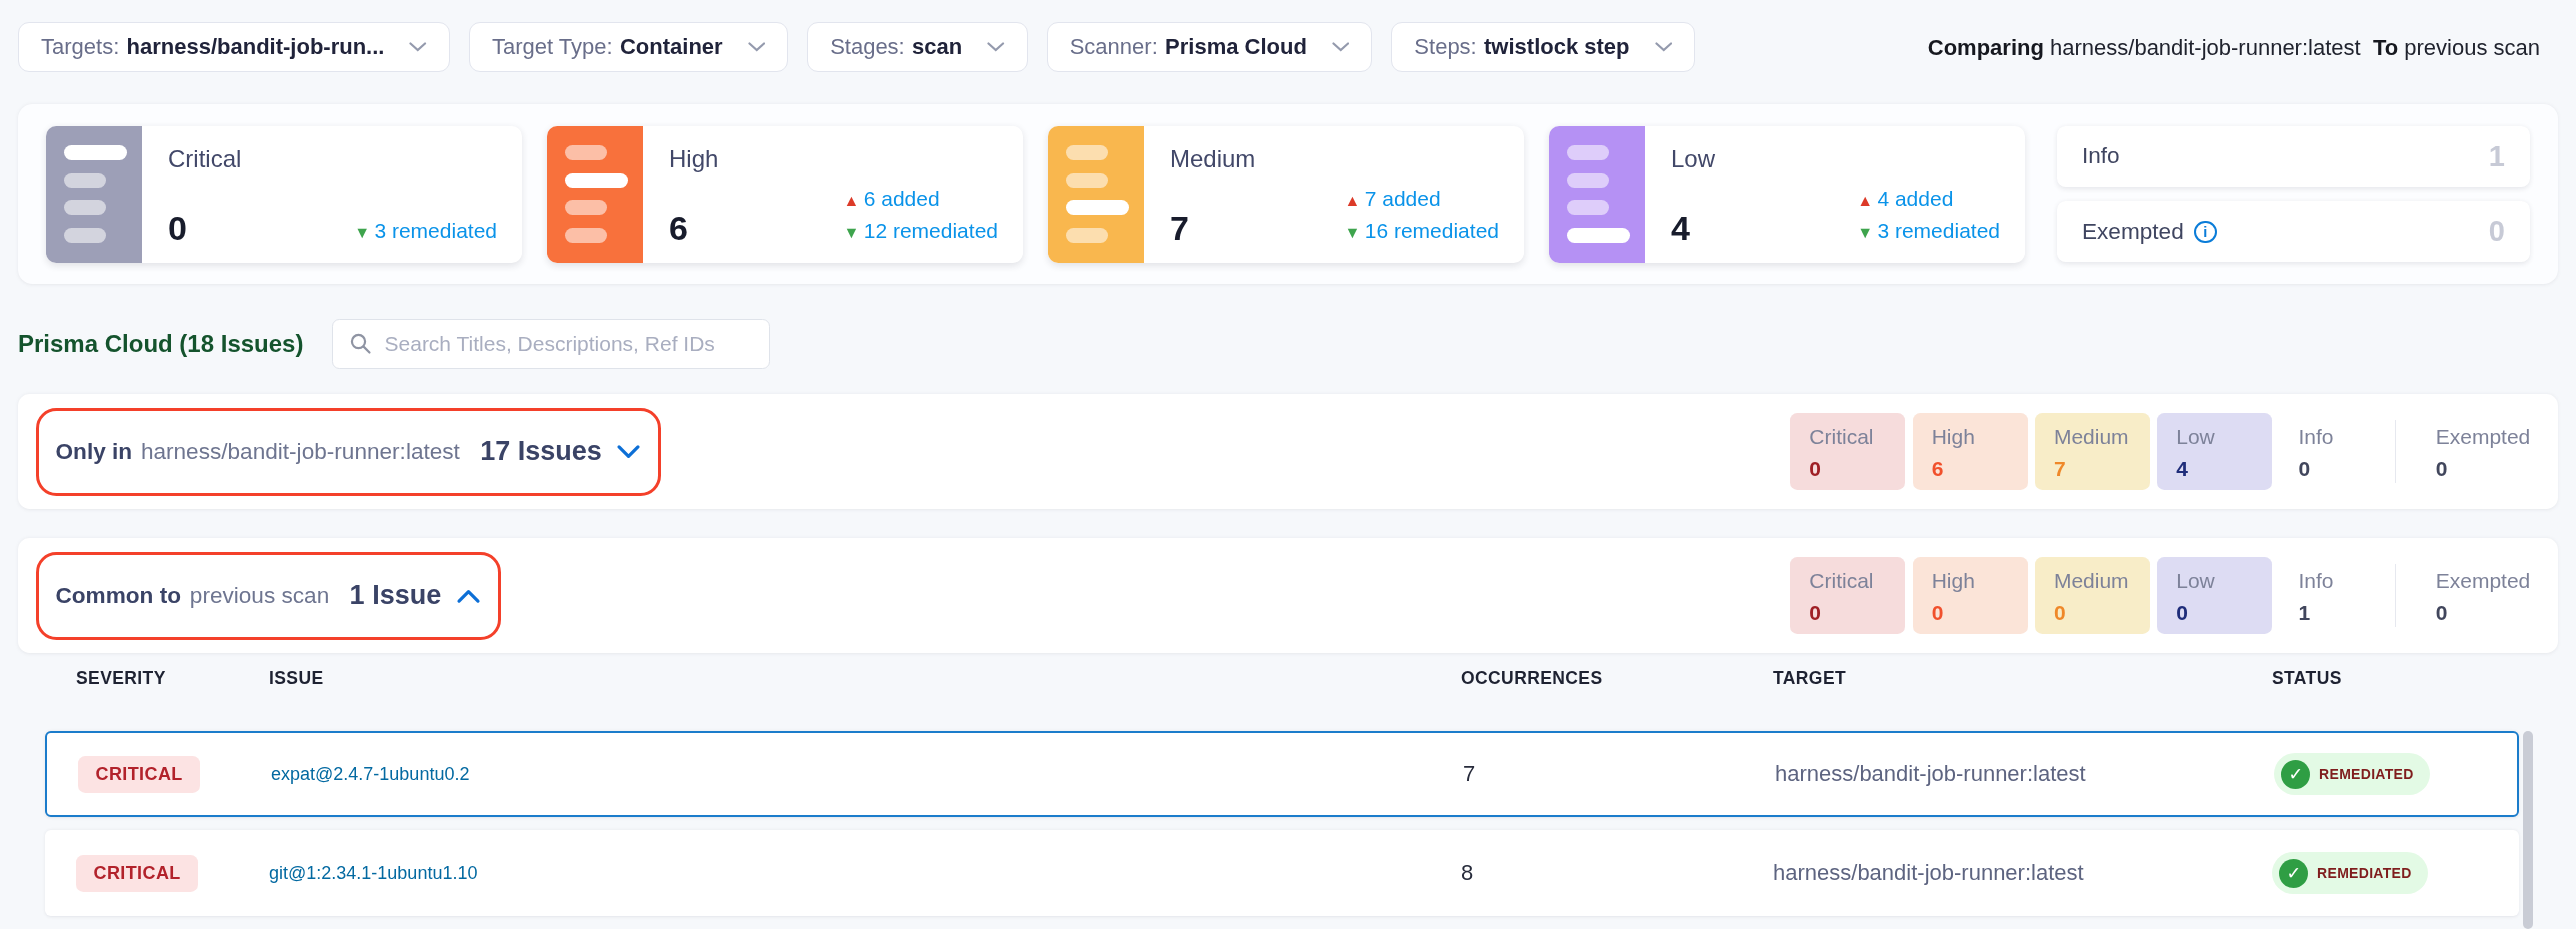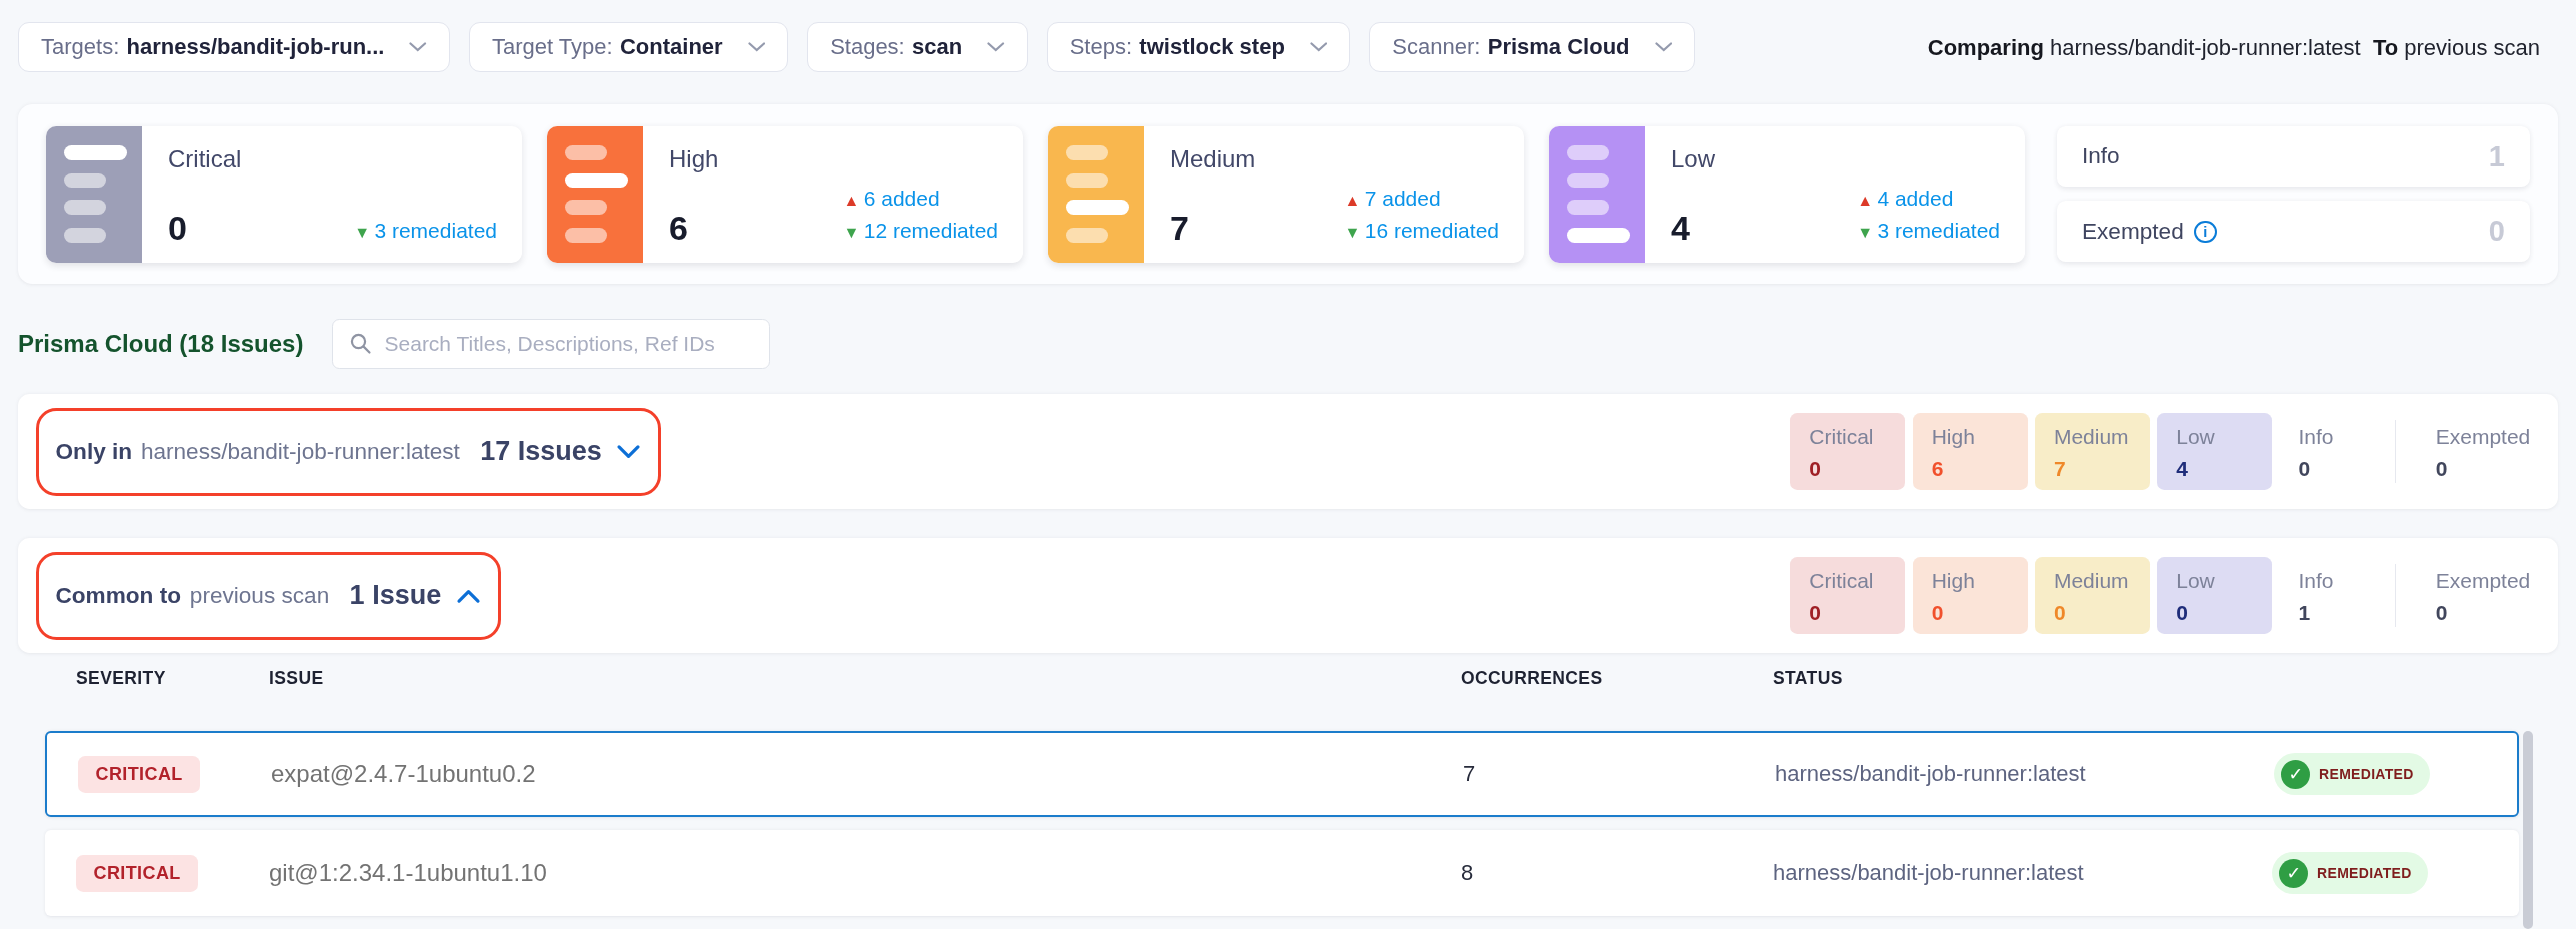--- a/index.html
+++ b/index.html
@@ -86,21 +86,21 @@
   .tbl-grid { display:grid; grid-template-columns:193px 1192px 312px 499px auto; align-items:center; padding-left:31px; }
   .tbl-header { position:absolute; top:668px; left:45px; width:2474px; }
   .tbl-header .th { font-size:17.5px; font-weight:bold; color:#1e2232; letter-spacing:0.4px; }
   .tbl-row { position:absolute; left:45px; width:2474px; height:86px; background:#fff; border-radius:5.8px;
     box-shadow:0 0.7px 2.9px rgba(96,97,112,.12); cursor:pointer; }
   .row-1 { top:731px; border:2.2px solid #1b7ccb; }
   .row-2 { top:830px; }
   .tbl-row .tbl-grid { height:100%; }
   .sev-pill { display:inline-block; background:#fce3e3; color:#b2222b; font-size:18px; font-weight:bold;
     letter-spacing:0.4px; padding:8px 17.5px; border-radius:7.3px; }
-  .cell-issue { font-size:24px; color:#737373; }
+  .cell-issue { font-size:18px; color:#0369a1; }
   .cell-occ { font-size:22px; color:#272b3b; }
   .cell-target { font-size:22px; color:#5d6480; }
   .status-pill { display:inline-flex; align-items:center; gap:8.8px; background:#e3fae5;
     border-radius:22px; padding:6.6px 16px 6.6px 7.3px; }
   .status-check { width:29px; height:29px; border-radius:50%; background:#2f9e44; color:#fff;
     display:flex; align-items:center; justify-content:center; font-size:17.5px; font-weight:bold; }
   .status-text { font-size:14px; font-weight:bold; color:#7f1d1d; letter-spacing:0.3px; }
 
   .v-scrollbar { position:absolute; left:2523px; top:731px; width:9.5px; height:198px;
     background:#c9ccd5; border-radius:5.1px; cursor:grab; }
@@ -126,29 +126,29 @@
         </svg>
     </div>
     <div class="filter-btn">
       <span class="f-label">Stages:</span>
       <span class="f-value">scan</span>
       <svg width="17.5" height="10.2" viewBox="0 0 24 14">
           <path d="M2 2 L12 11 L22 2" fill="none" stroke="#949aad" stroke-width="3" stroke-linecap="round"></path>
         </svg>
     </div>
     <div class="filter-btn">
+      <span class="f-label">Scanner:</span>
+      <span class="f-value">Prisma Cloud</span>
+      <svg width="17.5" height="10.2" viewBox="0 0 24 14">
+          <path d="M2 2 L12 11 L22 2" fill="none" stroke="#949aad" stroke-width="3" stroke-linecap="round"></path>
+        </svg>
+    </div>
+    <div class="filter-btn">
       <span class="f-label">Steps:</span>
       <span class="f-value">twistlock step</span>
-      <svg width="17.5" height="10.2" viewBox="0 0 24 14">
-          <path d="M2 2 L12 11 L22 2" fill="none" stroke="#949aad" stroke-width="3" stroke-linecap="round"></path>
-        </svg>
-    </div>
-    <div class="filter-btn">
-      <span class="f-label">Scanner:</span>
-      <span class="f-value">Prisma Cloud</span>
       <svg width="17.5" height="10.2" viewBox="0 0 24 14">
           <path d="M2 2 L12 11 L22 2" fill="none" stroke="#949aad" stroke-width="3" stroke-linecap="round"></path>
         </svg>
     </div>
   </div>
 
   <div class="comparing">
     <b>Comparing</b>
     <span class="cmp-target">harness/bandit-job-runner:latest</span>
     &nbsp;<b>To</b>
@@ -332,20 +332,21 @@
         <div class="chip-label">Exempted</div>
         <div class="chip-value">0</div>
       </div>
     </div>
   </div>
 
   <div class="tbl-header tbl-grid">
     <div class="th">SEVERITY</div>
     <div class="th">ISSUE</div>
     <div class="th">OCCURRENCES</div>
+    <div class="th">TARGET</div>
     <div class="th">STATUS</div>
   </div>
 
   <div class="tbl-row row-1">
     <div class="tbl-grid">
       <div><span class="sev-pill">CRITICAL</span></div>
       <div class="cell-issue">expat@2.4.7-1ubuntu0.2</div>
       <div class="cell-occ">7</div>
       <div class="cell-target">harness/bandit-job-runner:latest</div>
       <div>

